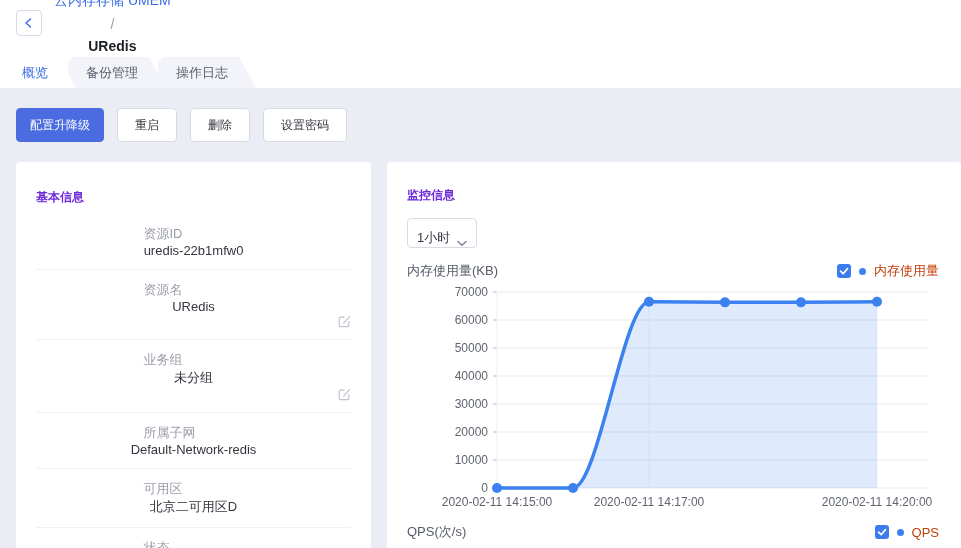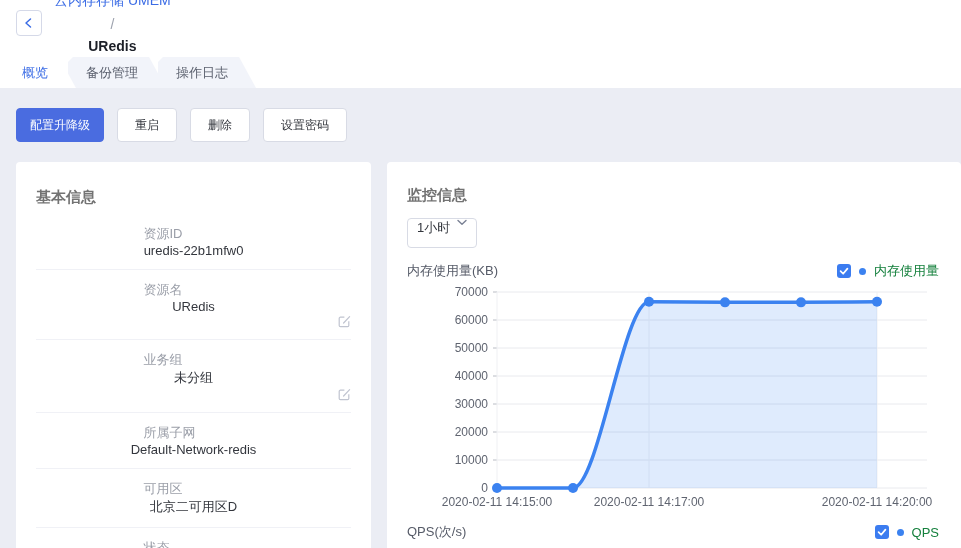--- a/index.html
+++ b/index.html
@@ -40,45 +40,45 @@
   .red-box {
     border:3px solid #e23227; border-radius:4px; padding:5px 9px; margin-left:10px;
     display:inline-flex; align-items:center;
   }
   .red-box .btn { margin:0; }
   
   .cards { display:flex; align-items:flex-start; margin-top:20px; }
   .card { background:#fff; border-radius:4px; }
   .card-basic { width:355px; flex:0 0 auto; padding:24px 20px 8px 20px; }
   .card-monitor { flex:1 1 auto; margin-left:16px; padding:22px 20px 0 20px; min-height:400px; }
-  .card-title { font-size:15px; font-weight:bold; color:#737373; line-height:22px; }
+  .card-title { font-size:12px; font-weight:bold; color:#6d28d9; line-height:22px; }
   
   .info-rows { margin-top:6px; }
   .info-row { display:flex; align-items:center; padding:11px 0; border-bottom:1px solid #f0f1f6;flex-direction:column; }
   .info-row:last-child { border-bottom:none; }
   .info-label { width:100px; flex:0 0 auto; color:#9a9ea8; }
   .info-value { color:#33363d; display:flex; align-items:center; }
   .edit-ic { margin-left:auto; cursor:pointer; display:flex; }
   .status-dot { width:7px; height:7px; border-radius:50%; background:#3fc452; margin-right:8px; display:inline-block; }
   
   .monitor-controls { display:flex; align-items:center; margin-top:12px; }
   .select {
     width:70px; height:30px; border:1px solid #d8dbe5; border-radius:4px; background:#fff;
-    display:flex; align-items:flex-start; justify-content:space-between; padding:0 9px; cursor:pointer;
+    display:flex; align-items:flex-end; justify-content:space-between; padding:0 9px; cursor:pointer;
   }
   .time-range { margin-left:18px; color:#5d6370; }
   .chart-head { display:flex; align-items:flex-end; justify-content:space-between; margin-top:14px; padding-right:2px; }
   .chart-title { color:#565b68; }
   .legend { display:flex; align-items:center; gap:8px; }
   .checkbox {
     width:14px; height:14px; background:#3b7cf0; border-radius:3px; cursor:pointer;
     display:flex; align-items:center; justify-content:center;
   }
   .legend-dot { width:7px; height:7px; border-radius:50%; background:#3b82f0; }
-  .legend-label { color:#15803d; }
+  .legend-label { color:#c2410c; }
   .chart-wrap { margin-top:2px; }
   .qps-row { display:flex; align-items:center; justify-content:space-between; margin-top:6px; padding-right:2px; }
 </style>
 </head>
 <body>
 
 <div class="topbar">
   <div class="back-btn">
     <span style="display:flex">
       <svg width="12" height="12" viewBox="0 0 12 12">

